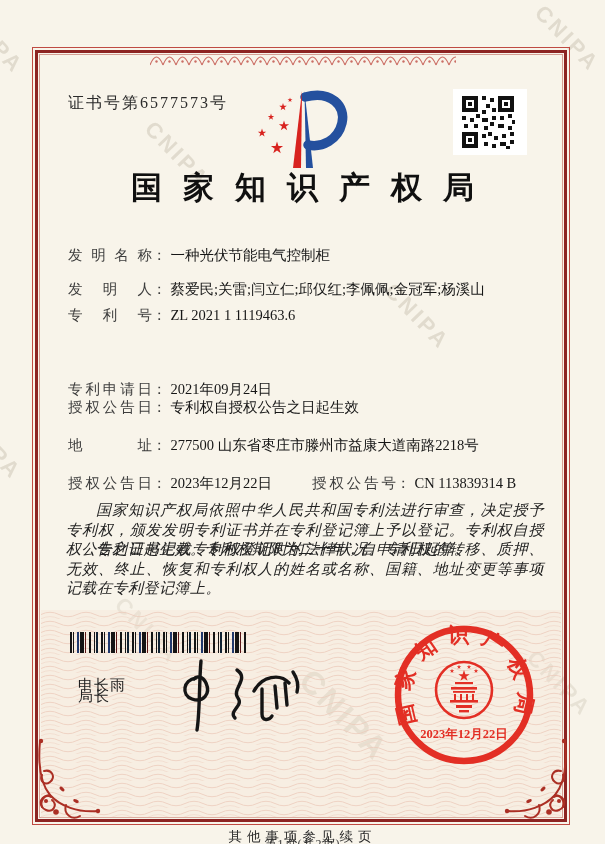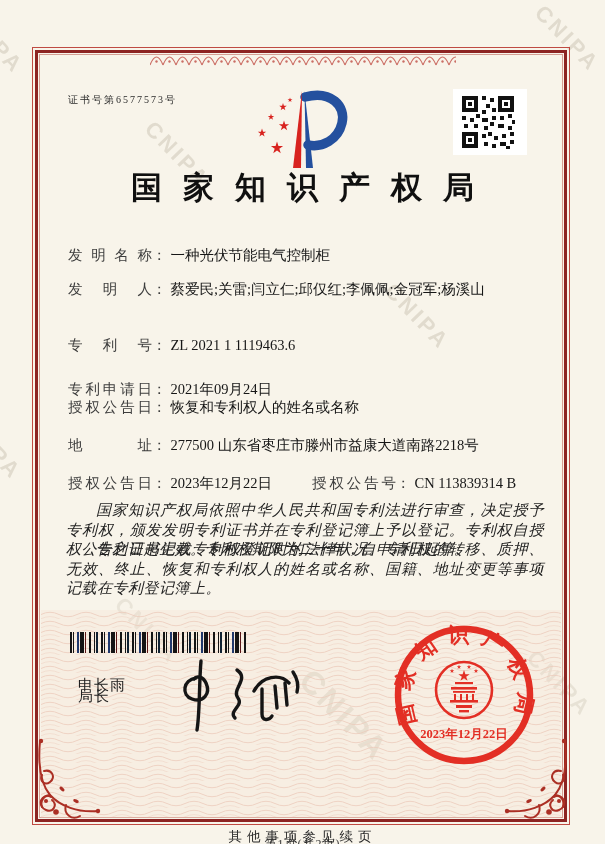--- a/index.html
+++ b/index.html
@@ -8,21 +8,21 @@
   .abs{position:absolute;}
   
   .wm{position:absolute;font-family:"Liberation Sans","DejaVu Sans",sans-serif;
       font-weight:bold;font-size:22px;letter-spacing:3px;color:#cfc8b8;opacity:.55;
       transform:rotate(46deg);transform-origin:left top;user-select:none;}
   
   .frame{position:absolute;left:35px;top:50px;width:526px;height:766px;
          border:3px solid #8d2422;outline:1px solid #bf4a42;outline-offset:2px;}
   .frame-inner{position:absolute;left:39px;top:54px;width:522px;height:762px;
          border:1px solid rgba(178,74,62,.5);}
-  .cert-no{position:absolute;left:68px;top:93px;font-size:10px;letter-spacing:2px;color:#2b2b2b;}
+  .cert-no{position:absolute;left:68px;top:93px;font-size:16px;letter-spacing:2px;color:#2b2b2b;}
   .title{position:absolute;left:0;top:167px;width:605px;text-align:center;
          font-size:31px;font-weight:bold;letter-spacing:21px;text-indent:21px;color:#101010;}
   
   .row{position:absolute;left:68px;font-size:14.5px;color:#1e1e1e;white-space:nowrap;font-family:Liberation Serif, serif;}
   .flabel{display:inline-block;width:84px;text-align:justify;text-align-last:justify;color:#3d3d3d;vertical-align:bottom;}
   .colon{color:#3d3d3d;margin-right:4px;}
   .fvalue{color:#161616;}
   .row2{left:312px;}
   
   .para{position:absolute;left:66px;width:478px;font-size:15px;line-height:19.5px;
@@ -171,28 +171,28 @@
 </svg>
 
 <div class="title">国家知识产权局</div>
 
 <div class="row" style="top:246px">
   <span class="flabel">发明名称</span><span class="colon">：</span><span class="fvalue">一种光伏节能电气控制柜</span>
 </div>
 <div class="row" style="top:280px">
   <span class="flabel">发明人</span><span class="colon">：</span><span class="fvalue">蔡爱民;关雷;闫立仁;邱仅红;李佩佩;金冠军;杨溪山</span>
 </div>
-<div class="row" style="top:336px">
+<div class="row" style="top:306px">
   <span class="flabel">专利号</span><span class="colon">：</span><span class="fvalue">ZL 2021 1 1119463.6</span>
 </div>
 <div class="row" style="top:380px">
   <span class="flabel">专利申请日</span><span class="colon">：</span><span class="fvalue">2021年09月24日</span>
 </div>
 <div class="row" style="top:398px">
-  <span class="flabel">授权公告日</span><span class="colon">：</span><span class="fvalue">恢复和专利权人的姓名或名称</span>
+  <span class="flabel">授权公告日</span><span class="colon">：</span><span class="fvalue">专利权自授权公告之日起生效</span>
 </div>
 <div class="row" style="top:436px">
   <span class="flabel">地址</span><span class="colon">：</span><span class="fvalue">277500 山东省枣庄市滕州市益康大道南路2218号</span>
 </div>
 <div class="row" style="top:474px">
   <span class="flabel">授权公告日</span><span class="colon">：</span><span class="fvalue">2023年12月22日</span>
 </div>
 <div class="row row2" style="top:474px">
   <span class="flabel">授权公告号</span><span class="colon">：</span><span class="fvalue">CN 113839314 B</span>
 </div>

